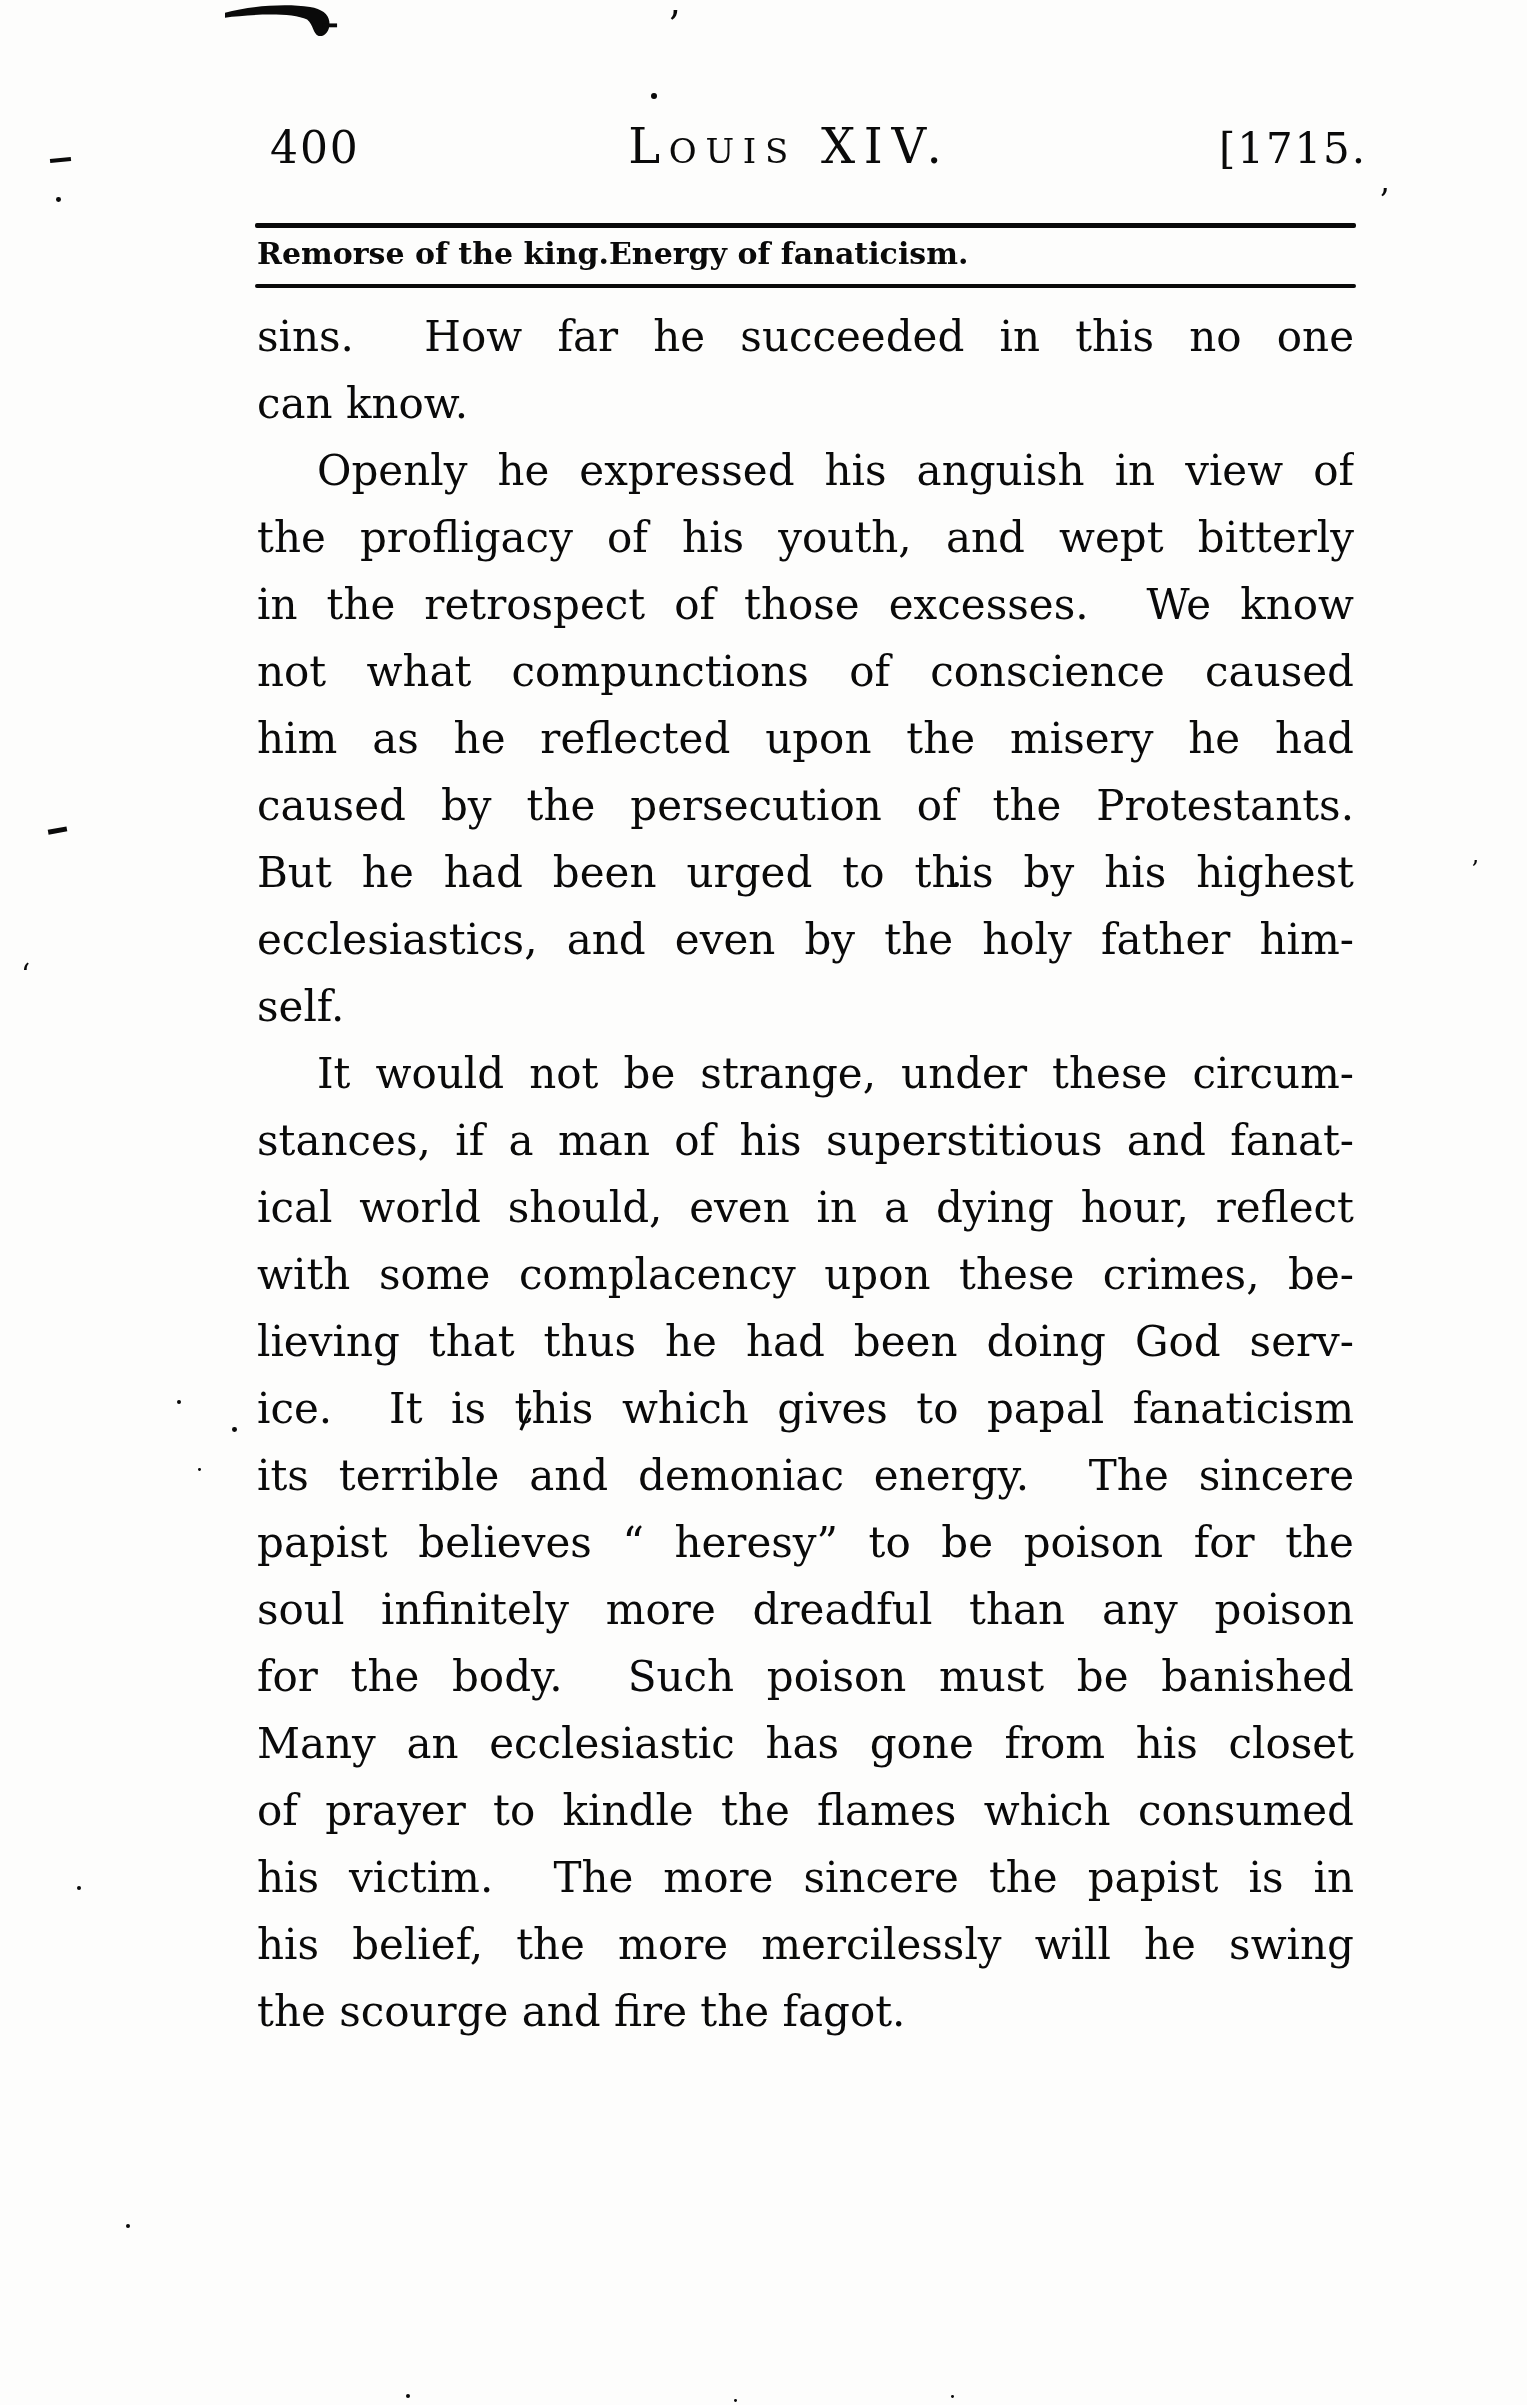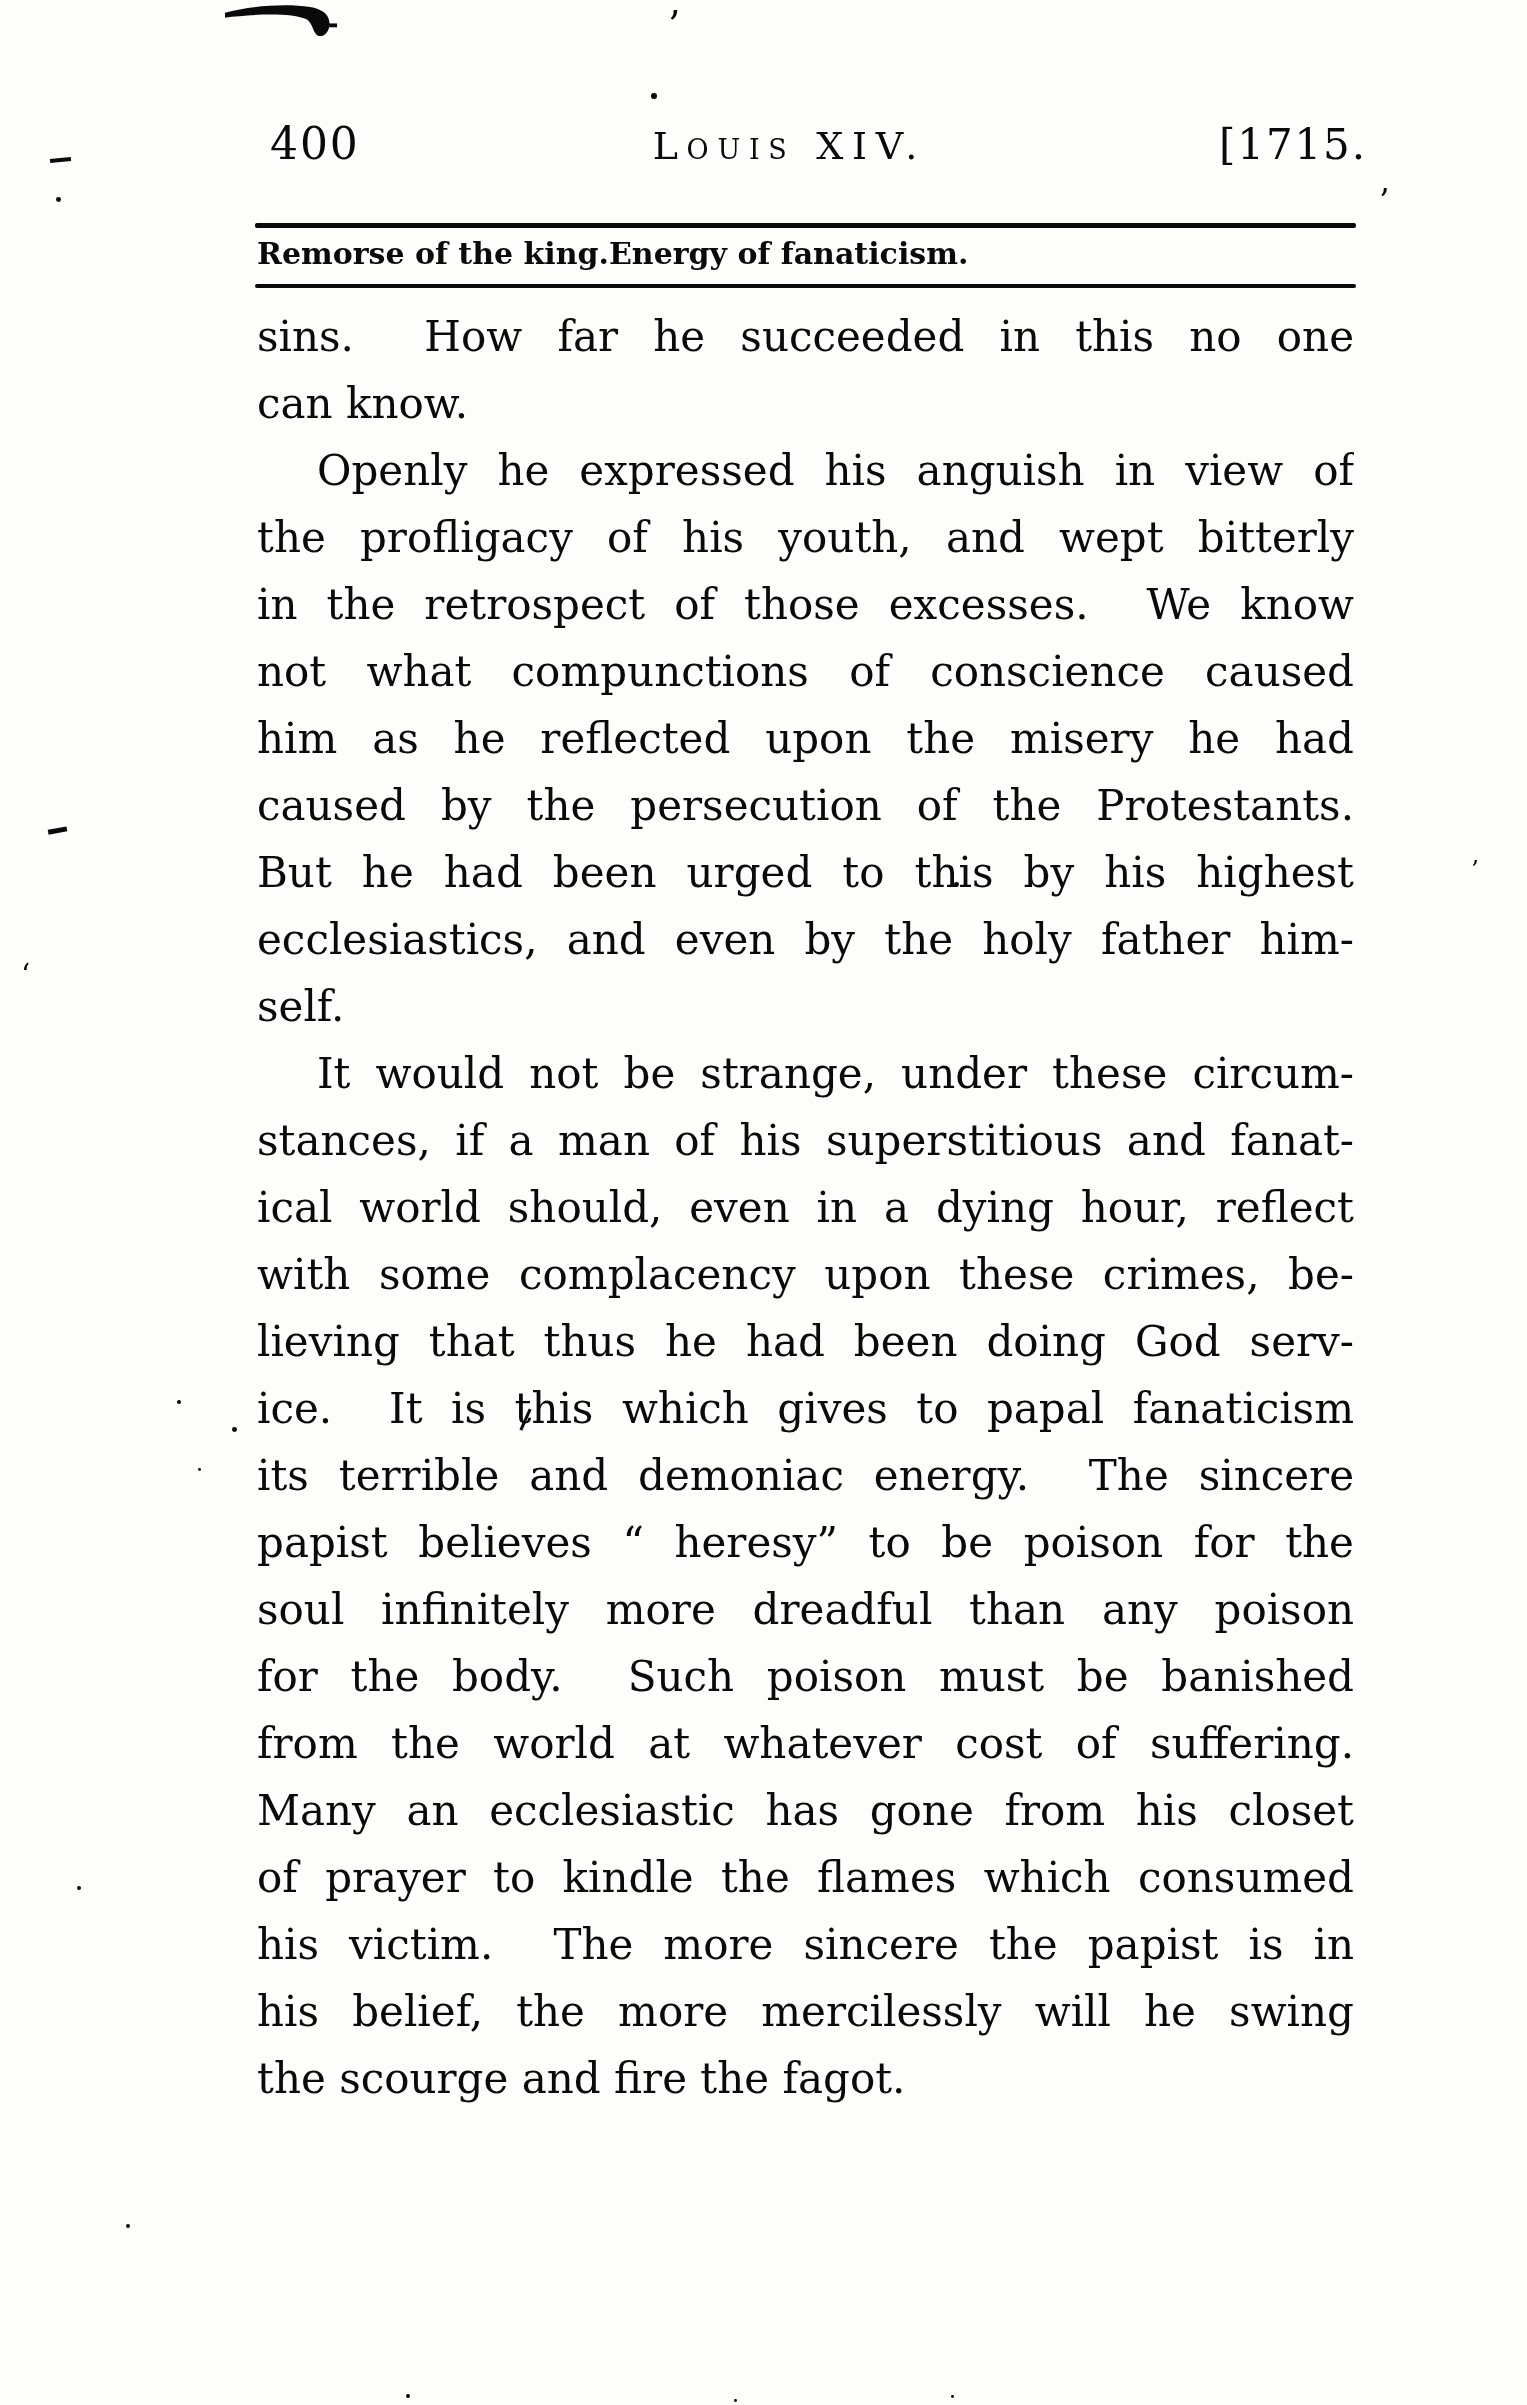--- a/index.html
+++ b/index.html
@@ -3,21 +3,21 @@
 <meta charset="utf-8">
 <style>
   html,body{margin:0;padding:0;background:#e8e8e8;}
   .page{
     position:relative;width:1527px;height:2405px;background:#fdfdfc;
     font-family:"DejaVu Serif","Liberation Serif",serif;color:#0a0a0a;overflow:hidden;
   }
   
   .hdr{position:absolute;left:270px;top:118px;width:1097px;display:flex;justify-content:space-between;align-items:baseline;}
   .pgnum{font-size:44px;letter-spacing:1.9px;}
-  .title{font-variant:small-caps;font-size:38px;letter-spacing:8.7px;text-align:center;}
+  .title{font-variant:small-caps;font-size:48px;letter-spacing:8.7px;text-align:center;}
   .year{font-size:42px;letter-spacing:1.9px;}
   
   .rule{position:absolute;left:255px;width:1101px;background:#0a0a0a;border-radius:1.9px;}
   .rule-1{top:223px;height:4.8px;}
   .rule-2{top:284px;height:3.9px;}
   
   .runhead{position:absolute;left:257px;top:236px;width:1097px;display:flex;justify-content:flex-start;font-size:30px;font-weight:bold;}
   
   .bodytext{position:absolute;left:257px;top:303px;width:1097px;font-size:42px;line-height:67px;}
   .line{white-space:pre-wrap;overflow:hidden;}
@@ -88,21 +88,20 @@
       <div class="line just indent"><span>It would not be strange, under these circum-</span></div>
       <div class="line just"><span>stances, if a man of his superstitious and fanat-</span></div>
       <div class="line just"><span>ical world should, even in a dying hour, reflect</span></div>
       <div class="line just"><span>with some complacency upon these crimes, be-</span></div>
       <div class="line just"><span>lieving that thus he had been doing God serv-</span></div>
       <div class="line just"><span>ice.  It is this which gives to papal </span><span class="it">fanaticism</span></div>
       <div class="line just"><span>its terrible and demoniac energy.  The </span><span class="it">sincere</span></div>
       <div class="line just"><span>papist believes “ </span><span class="it">heresy</span><span>” to be poison for the</span></div>
       <div class="line just"><span>soul infinitely more dreadful than any poison</span></div>
       <div class="line just"><span>for the body.  Such poison must be banished</span></div>
-      <div class="line just"><span>from the world at whatever cost of suffering.</span></div>
       <div class="line just"><span>Many an ecclesiastic has gone from his closet</span></div>
       <div class="line just"><span>of prayer to kindle the flames which consumed</span></div>
       <div class="line just"><span>his victim.  The more </span><span class="it">sincere</span><span> the papist is in</span></div>
       <div class="line just"><span>his belief, the more mercilessly will he swing</span></div>
       <div class="line"><span>the scourge and fire the fagot.</span></div>
     </div>
 
 </div>
 
 

